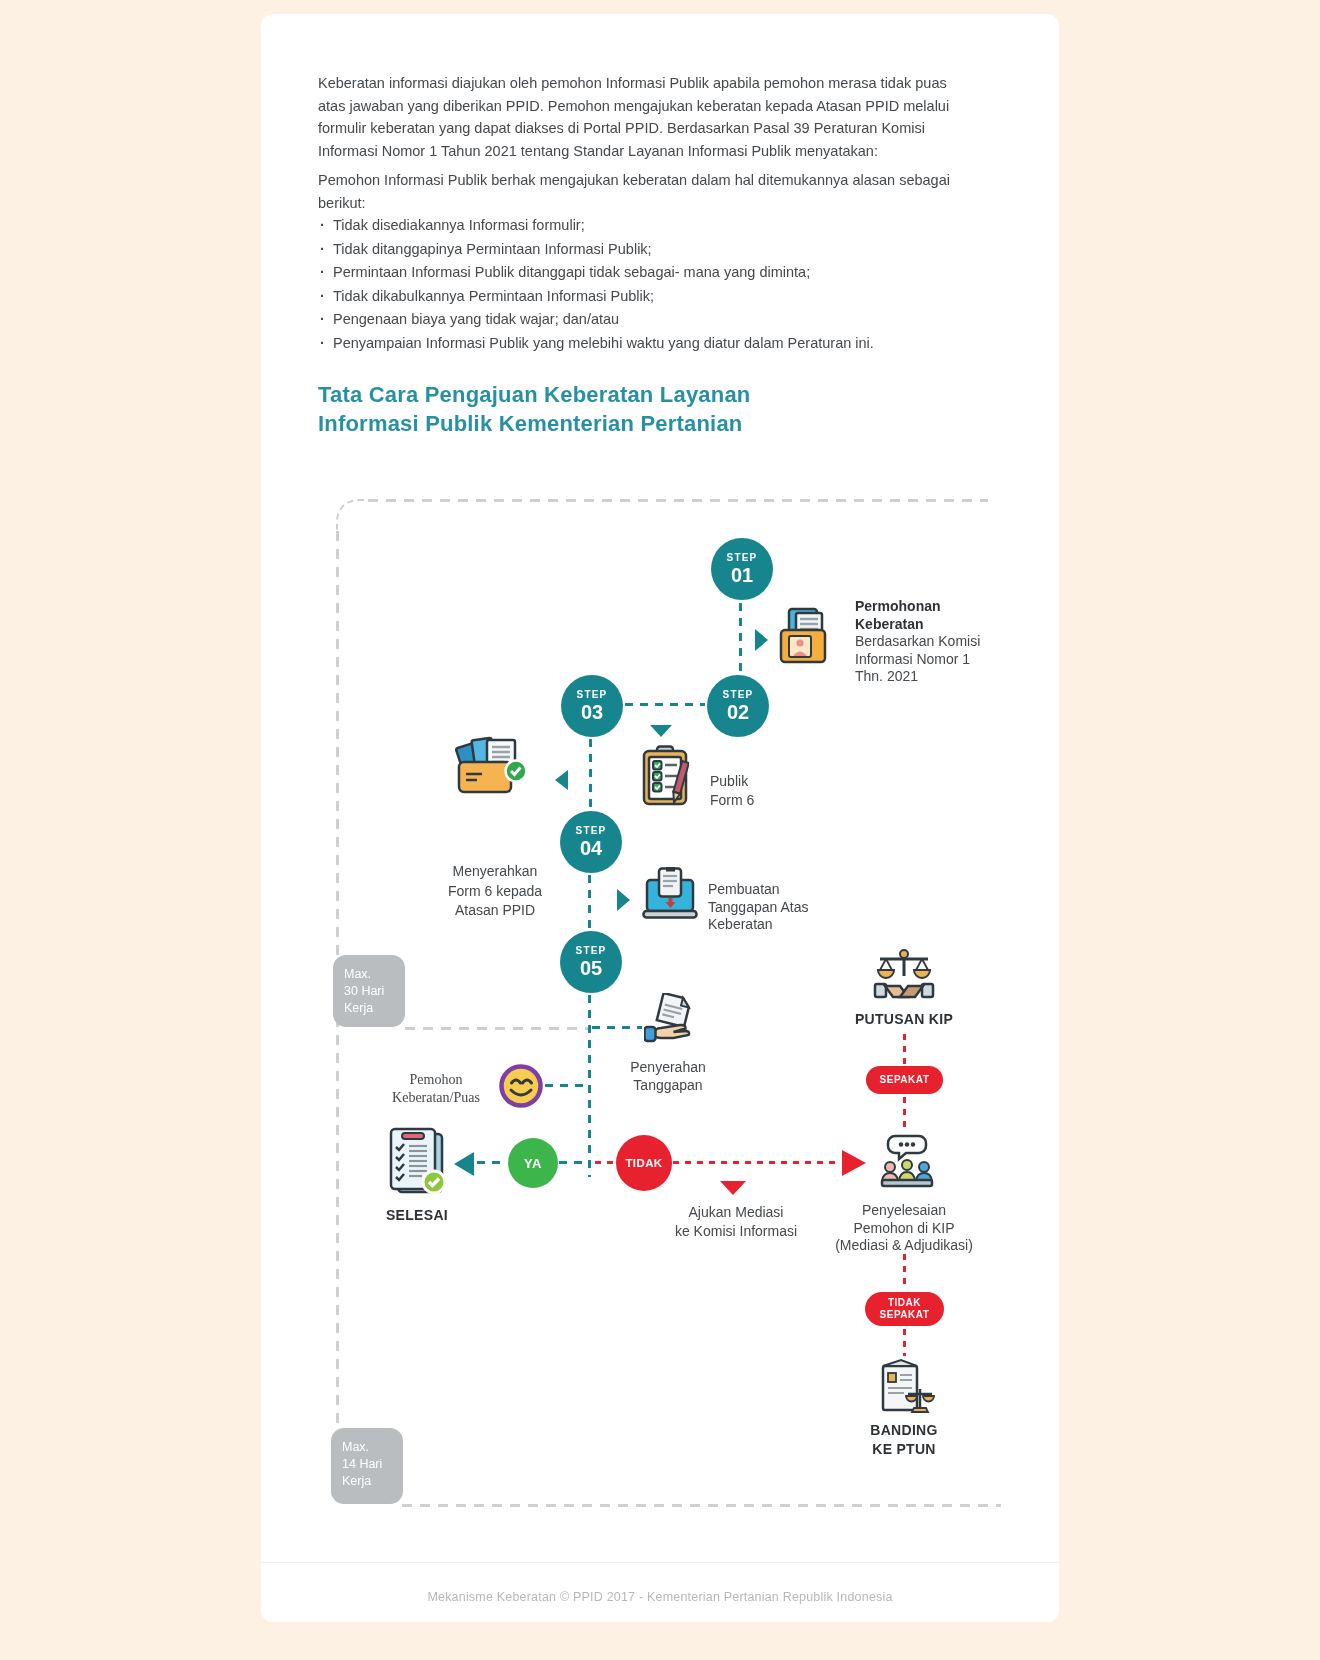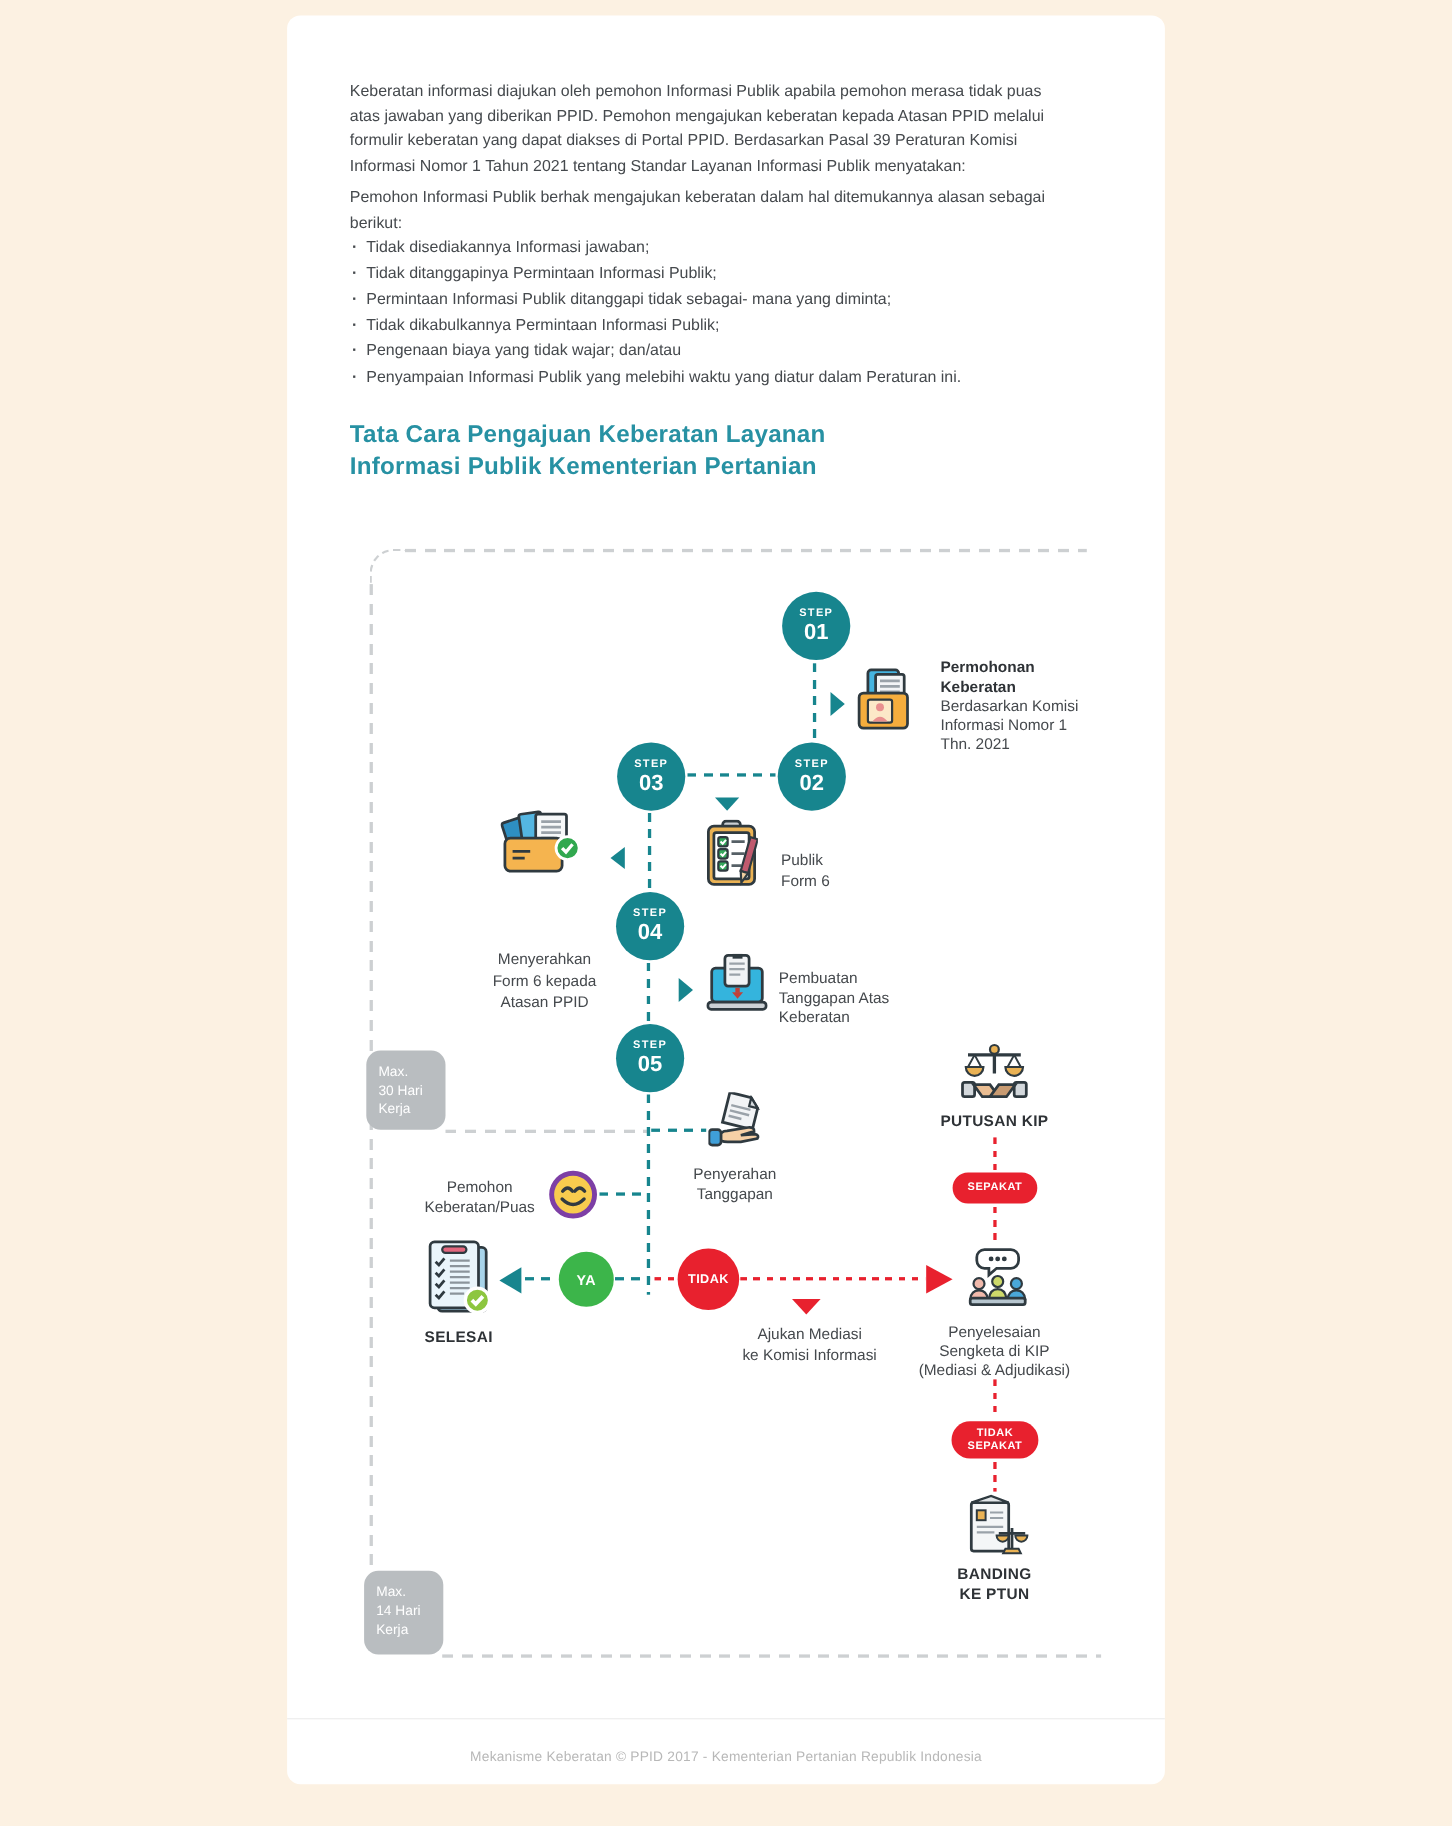--- a/index.html
+++ b/index.html
@@ -59,21 +59,21 @@
       <div>atas jawaban yang diberikan PPID. Pemohon mengajukan keberatan kepada Atasan PPID melalui</div>
       <div>formulir keberatan yang dapat diakses di Portal PPID. Berdasarkan Pasal 39 Peraturan Komisi</div>
       <div>Informasi Nomor 1 Tahun 2021 tentang Standar Layanan Informasi Publik menyatakan:</div>
     </div>
     <div class="para" style="left:57px;top:155px;width:660px;">
       <div>Pemohon Informasi Publik berhak mengajukan keberatan dalam hal ditemukannya alasan sebagai</div>
       <div>berikut:</div>
     </div>
 
     <ul class="reasons">
-      <li>Tidak disediakannya Informasi jawaban;</li>
+      <li>Tidak disediakannya Informasi formulir;</li>
       <li>Tidak ditanggapinya Permintaan Informasi Publik;</li>
       <li>Permintaan Informasi Publik ditanggapi tidak sebagai- mana yang diminta;</li>
       <li>Tidak dikabulkannya Permintaan Informasi Publik;</li>
       <li>Pengenaan biaya yang tidak wajar; dan/atau</li>
       <li>Penyampaian Informasi Publik yang melebihi waktu yang diatur dalam Peraturan ini.</li>
     </ul>
 
     <div class="heading">
       <div>Tata Cara Pengajuan Keberatan Layanan</div>
       <div>Informasi Publik Kementerian Pertanian</div>
@@ -253,21 +253,21 @@
     </div>
 
     <div class="icon" style="left:237px;top:1049px;width:46px;height:46px;">
       <svg viewBox="0 0 46 46">
         <circle cx="23" cy="23" r="19.5" fill="#f8cc4e" stroke="#7d3fa5" stroke-width="4.5"></circle>
         <path d="M13.5 20 q4.5 -6 9 0" stroke="#313a40" stroke-width="3" fill="none" stroke-linecap="round"></path>
         <path d="M24.5 20 q4.5 -6 9 0" stroke="#313a40" stroke-width="3" fill="none" stroke-linecap="round"></path>
         <path d="M13 27 q10 10 20 0" stroke="#313a40" stroke-width="3" fill="none" stroke-linecap="round"></path>
       </svg>
     </div>
-    <div class="lbl center" style="left:105px;top:1057px;width:140px;">
+    <div class="lbl center" style="left:105px;top:1057px;width:140px;font-family:Liberation Serif, serif;">
       <div>Pemohon</div>
       <div>Keberatan/Puas</div>
     </div>
 
     <div class="icon" style="left:125px;top:1112px;width:62px;height:72px;">
       <svg viewBox="0 0 62 72">
         <rect x="12" y="8" width="44" height="58" rx="4" fill="#a8d4ea" stroke="#2f3a40" stroke-width="2.5"></rect>
         <rect x="5" y="3" width="44" height="60" rx="4" fill="#eaf5fb" stroke="#2f3a40" stroke-width="2.5"></rect>
         <rect x="16" y="7" width="22" height="6" rx="3" fill="#e2677e" stroke="#2f3a40" stroke-width="2"></rect>
         <g stroke="#2f3a40" stroke-width="2.5" fill="none">
@@ -336,21 +336,21 @@
         <path d="M6 47 q1 -8 8 -8 q7 0 8 8 z" fill="#f0b9ab" stroke="#2f3a40" stroke-width="2"></path>
         <circle cx="31" cy="31" r="5" fill="#cdd96a" stroke="#2f3a40" stroke-width="2"></circle>
         <path d="M23 47 q1 -9 8 -9 q7 0 8 9 z" fill="#cdd96a" stroke="#2f3a40" stroke-width="2"></path>
         <circle cx="48" cy="33" r="5" fill="#4aa7d8" stroke="#2f3a40" stroke-width="2"></circle>
         <path d="M40 47 q1 -8 8 -8 q7 0 8 8 z" fill="#4aa7d8" stroke="#2f3a40" stroke-width="2"></path>
         <rect x="6" y="46" width="50" height="6" rx="2" fill="#b7c6cf" stroke="#2f3a40" stroke-width="2.5"></rect>
       </svg>
     </div>
     <div class="lbl center" style="left:558px;top:1188px;width:170px;">
       <div>Penyelesaian</div>
-      <div>Sengketa di KIP</div>
+      <div>Pemohon di KIP</div>
       <div>(Mediasi &amp; Adjudikasi)</div>
     </div>
 
     <div class="dv red" style="left:642px;top:1240px;height:36px;"></div>
     <div class="pill" style="left:604px;top:1278px;width:79px;height:34px;">
       <div>
         <div>TIDAK</div>
         <div>SEPAKAT</div>
       </div>
     </div>

